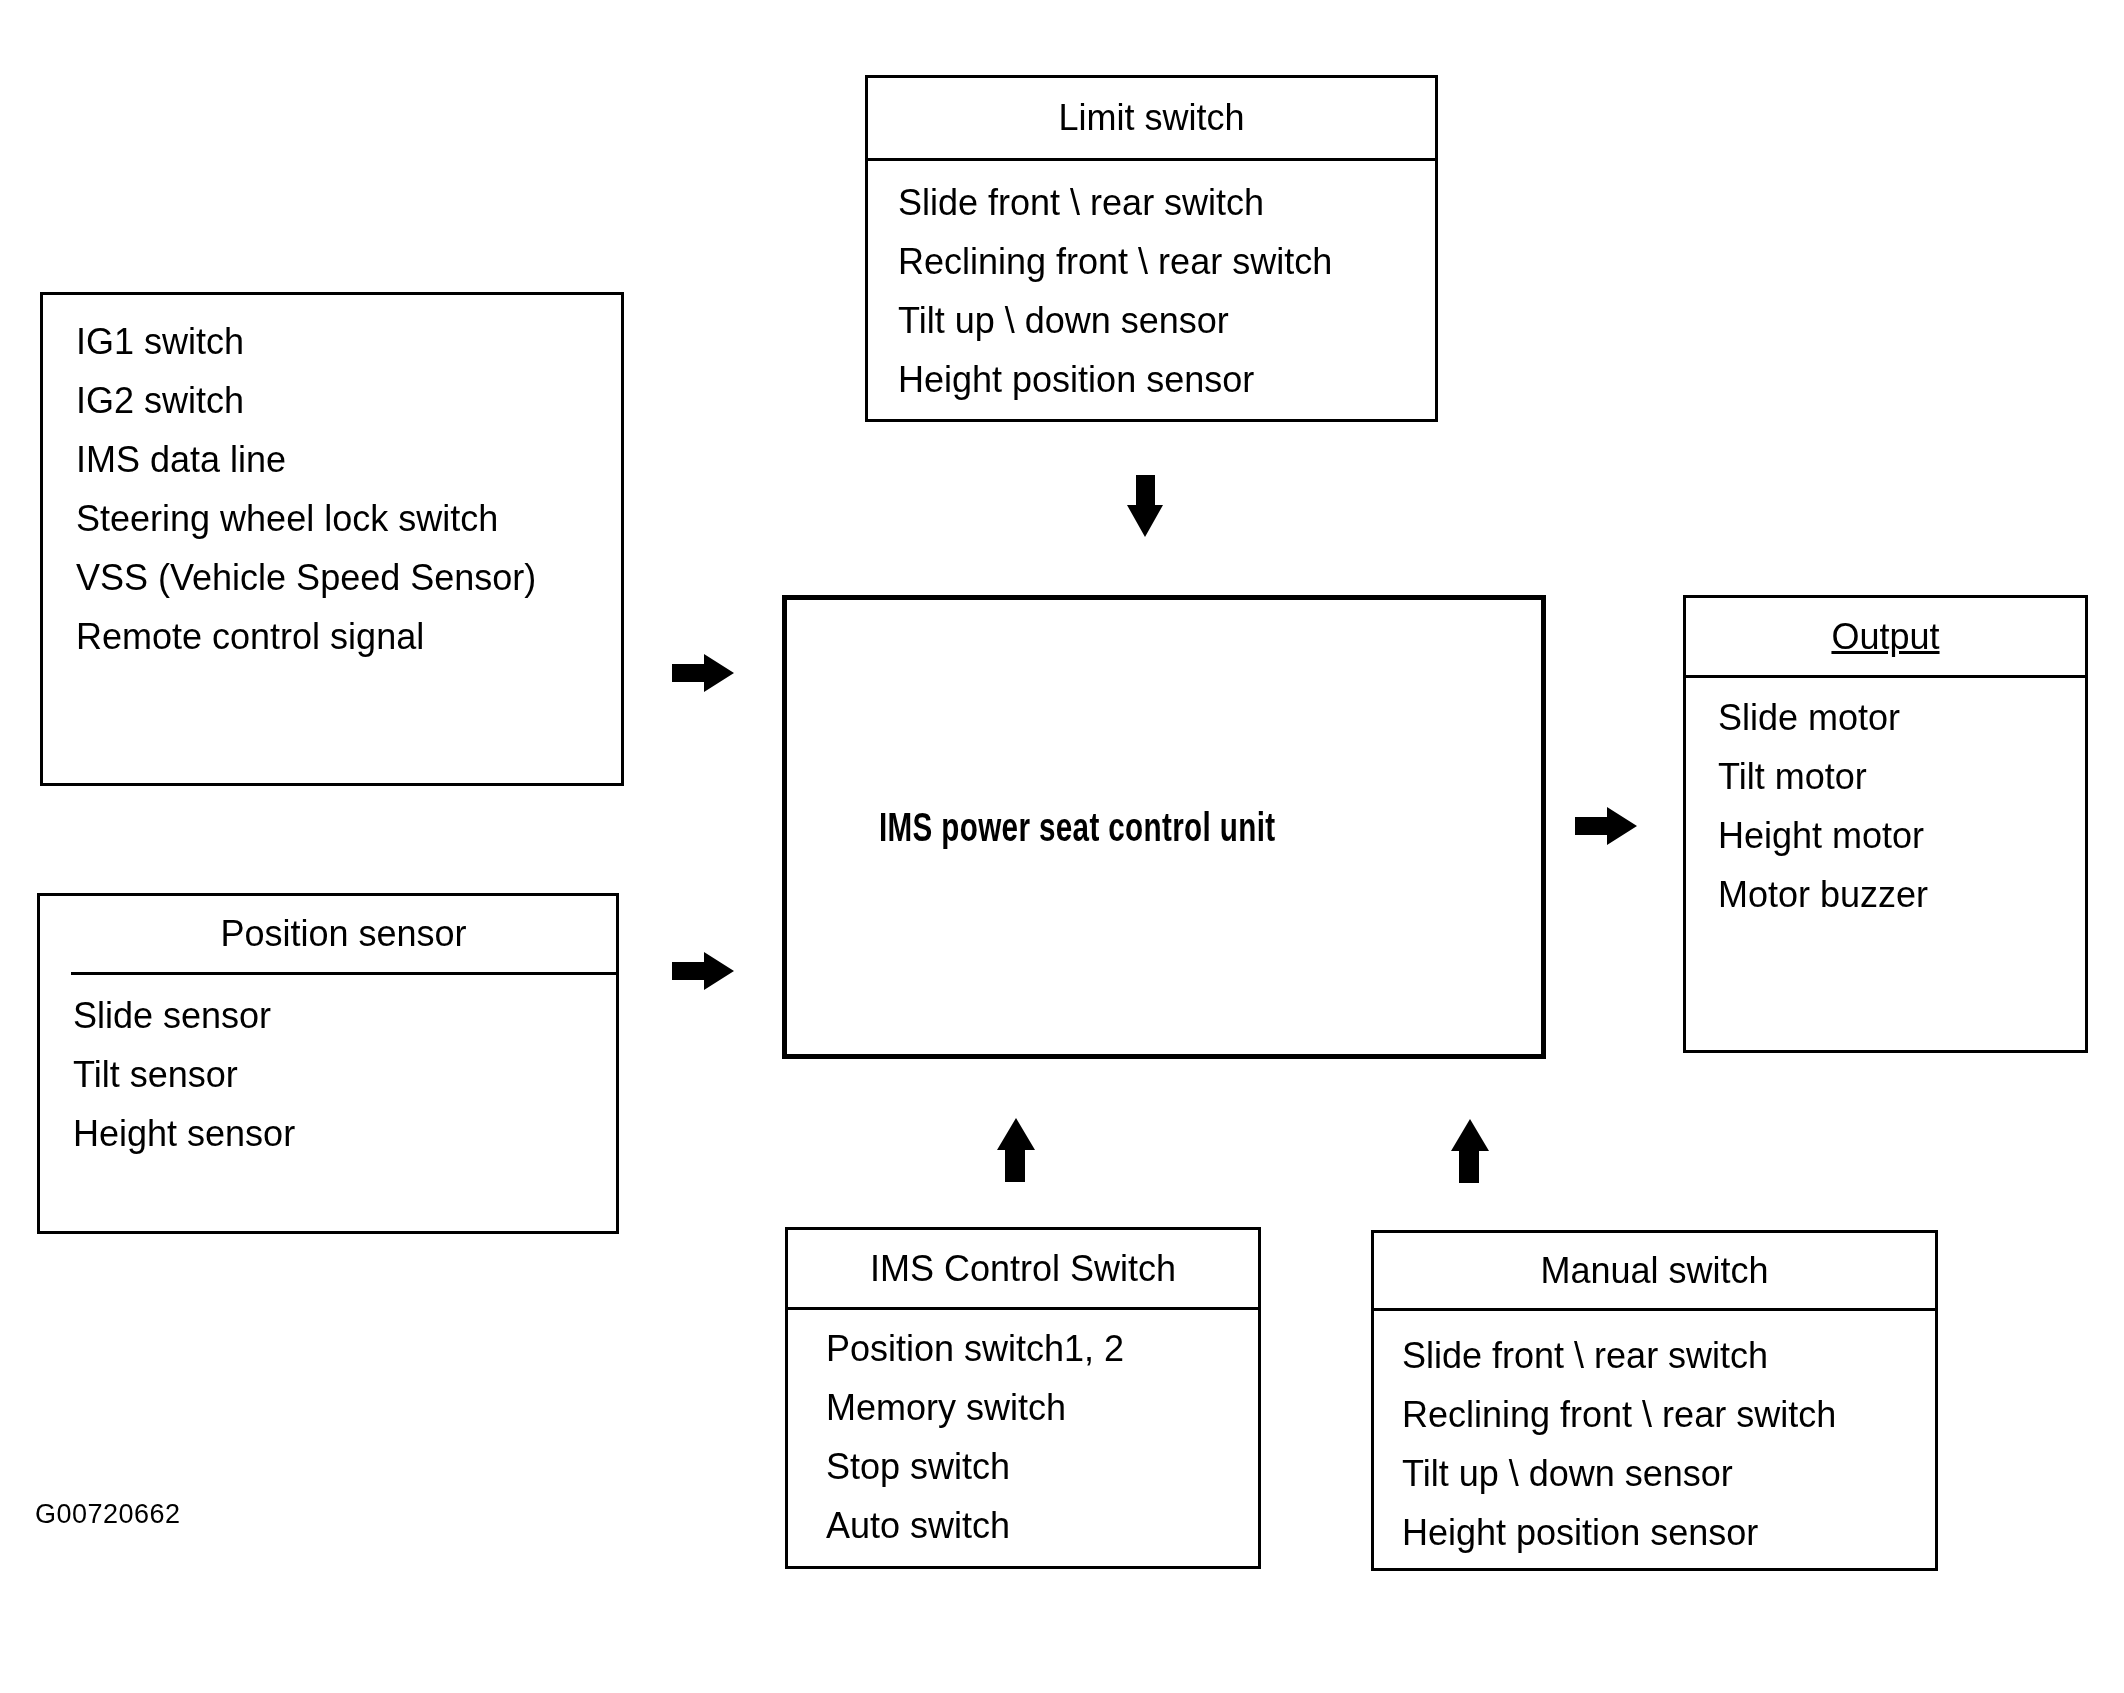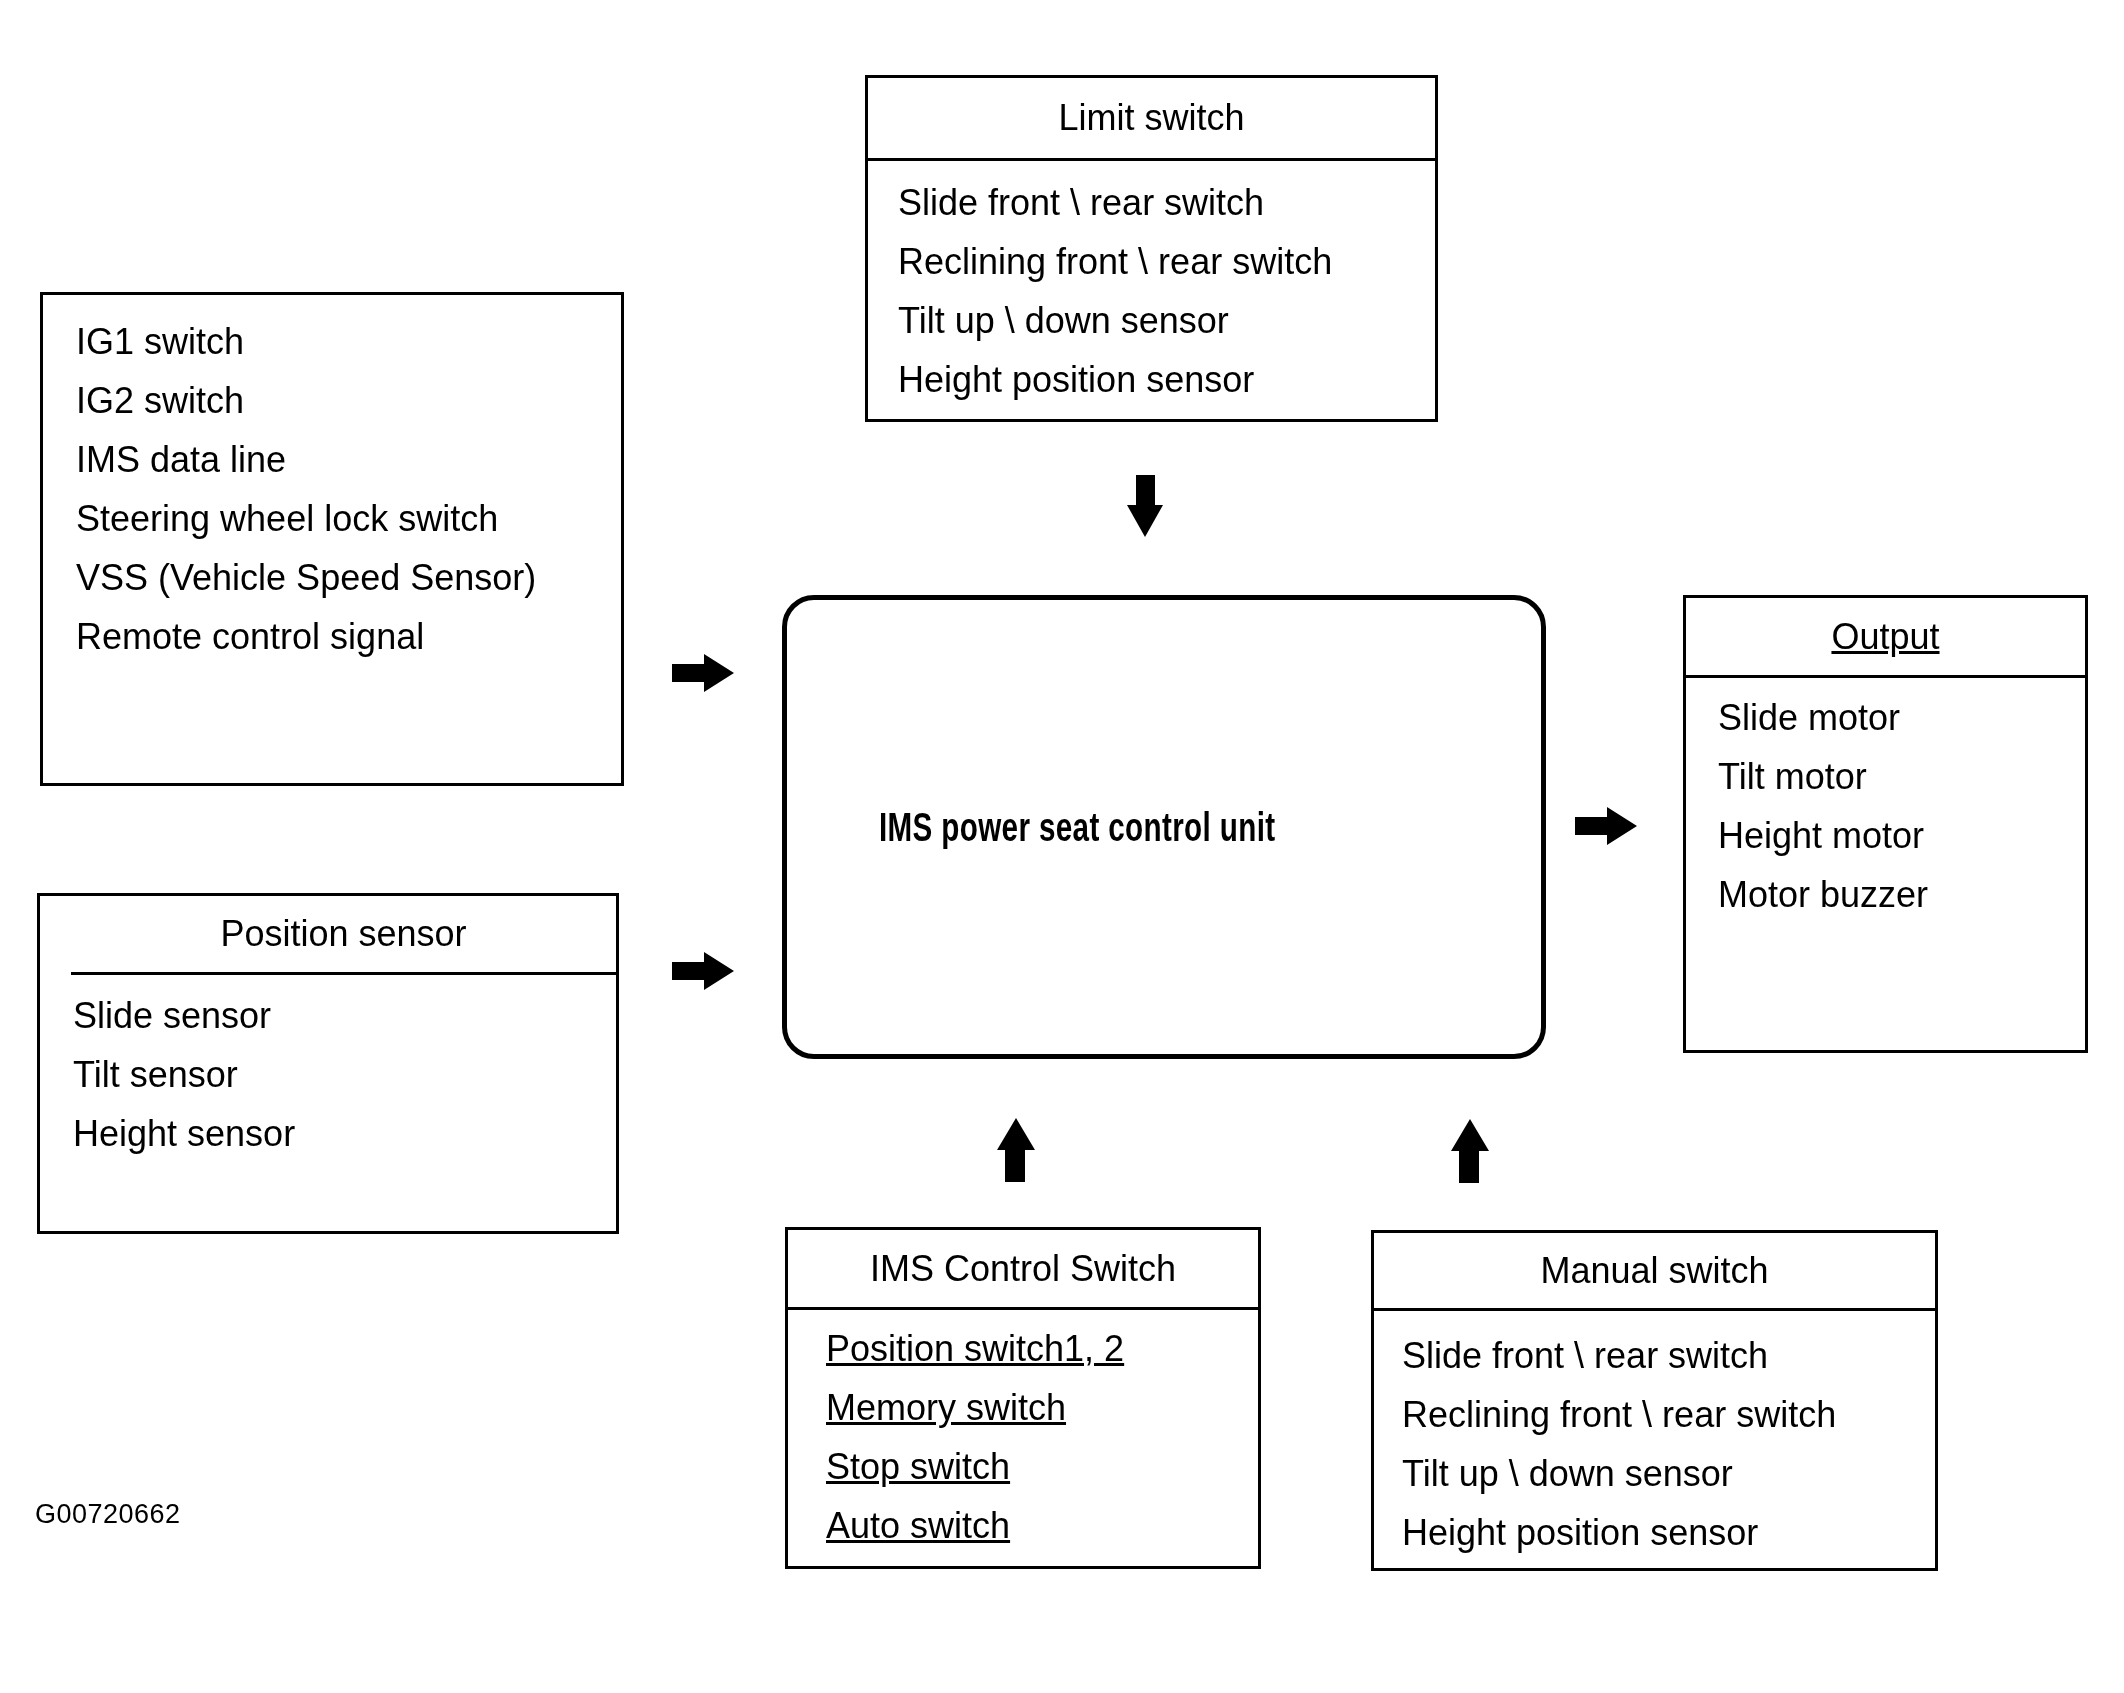--- a/index.html
+++ b/index.html
@@ -17,21 +17,20 @@
     overflow: hidden;
   }
   .box {
     position: absolute;
     box-sizing: border-box;
     border: 3px solid #000000;
     background: #ffffff;
   }
   .box.thick {
     border-width: 5px;
-    border-radius: 32px;
   }
   .box-header {
     box-sizing: content-box;
     border-bottom: 3px solid #000000;
     display: flex;
     align-items: center;
     justify-content: center;
     font-size: 36px;
     white-space: nowrap;
   }
@@ -116,21 +115,21 @@
     <ul class="items" style="padding:10px 0 0 32px;">
       <li>Slide motor</li>
       <li>Tilt motor</li>
       <li>Height motor</li>
       <li>Motor buzzer</li>
     </ul>
   </div>
 
   <div class="box" style="left:785px; top:1227px; width:476px; height:342px;">
     <div class="box-header" style="height:77px;">IMS Control Switch</div>
-    <ul class="items" style="padding:9px 0 0 38px;text-decoration:underline;">
+    <ul class="items" style="padding:9px 0 0 38px;">
       <li>Position switch1, 2</li>
       <li>Memory switch</li>
       <li>Stop switch</li>
       <li>Auto switch</li>
     </ul>
   </div>
 
   <div class="box" style="left:1371px; top:1230px; width:567px; height:341px;">
     <div class="box-header" style="height:75px;">Manual switch</div>
     <ul class="items" style="padding:15px 0 0 28px;">

